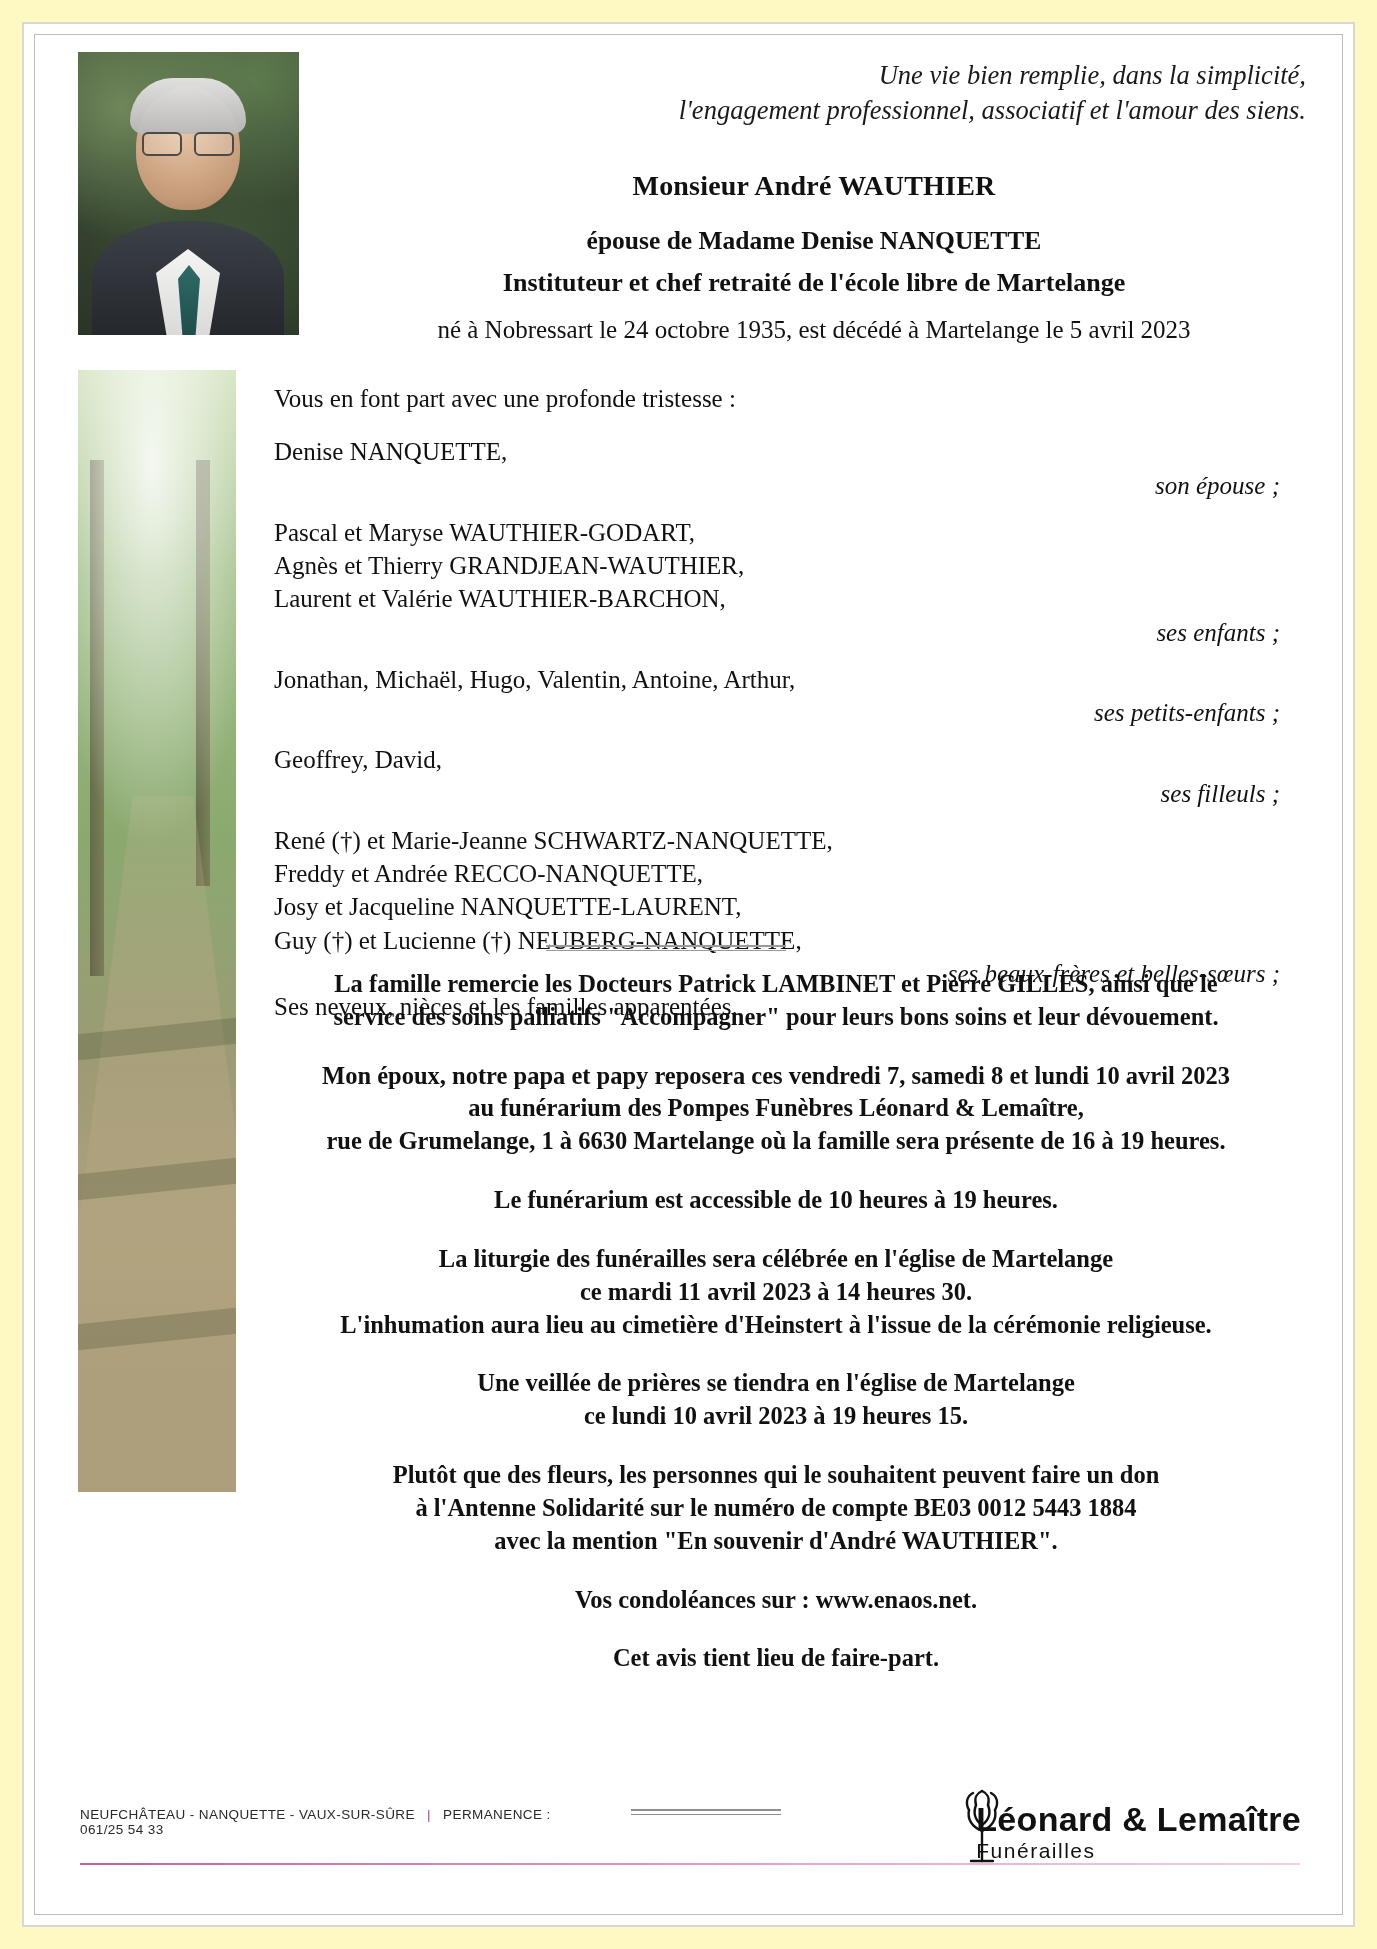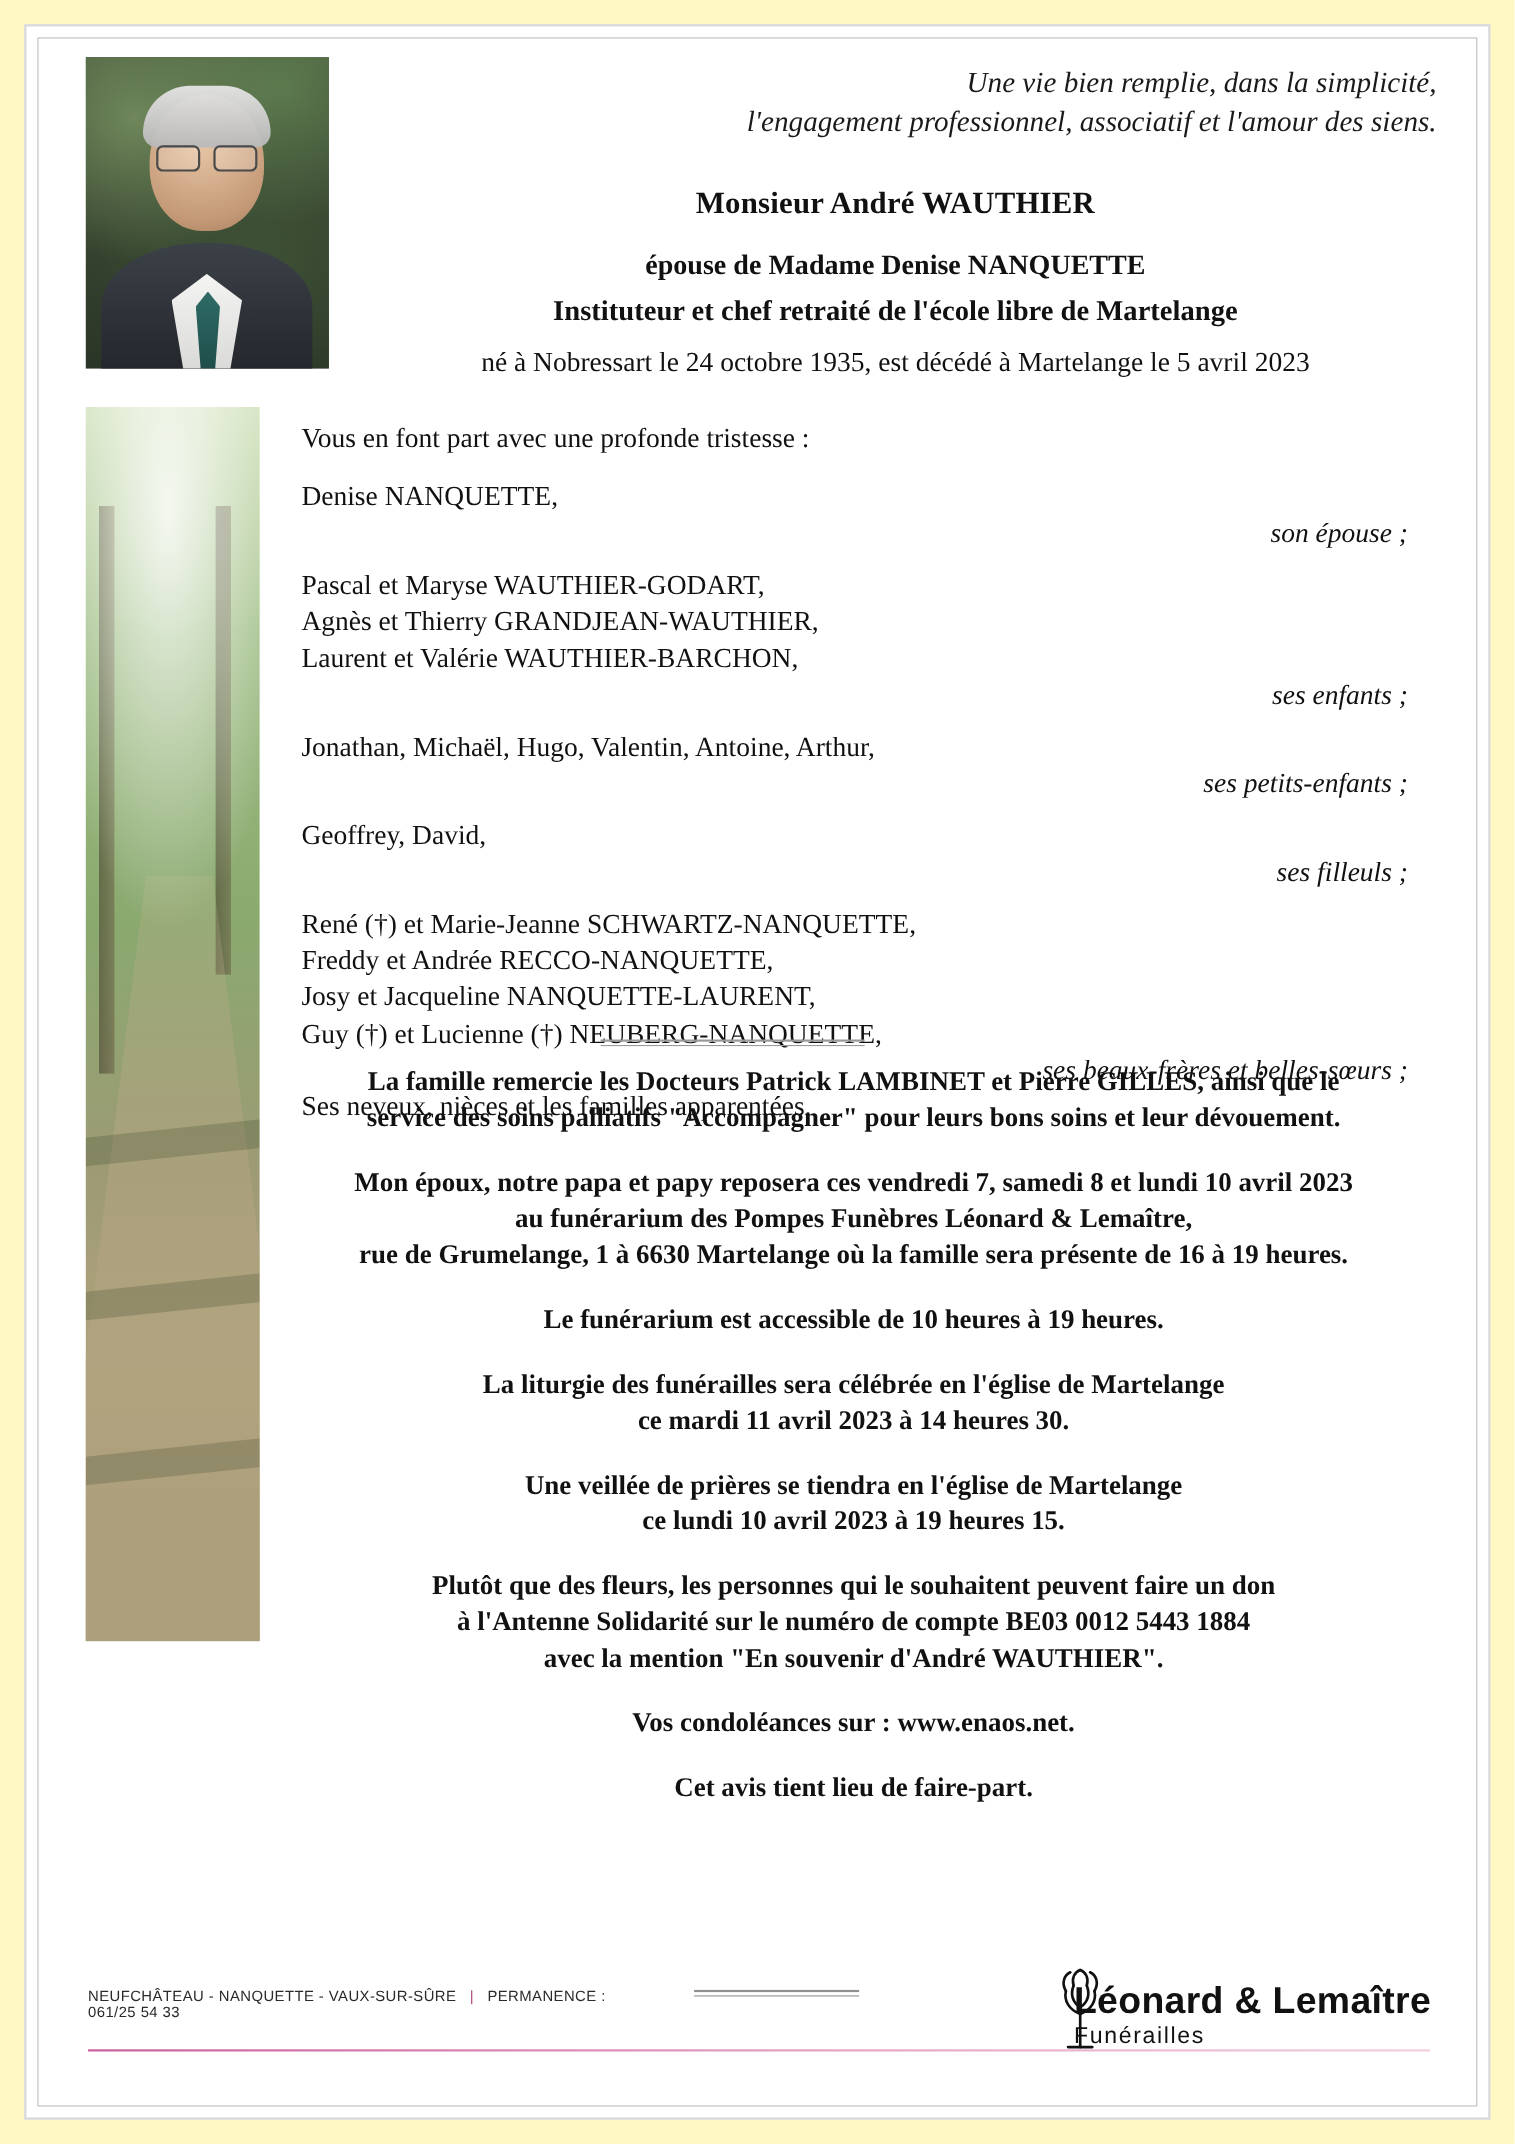--- a/index.html
+++ b/index.html
@@ -369,20 +369,21 @@
         <div>Mon époux, notre papa et papy reposera ces vendredi 7, samedi 8 et lundi 10 avril 2023</div>
         <div>au funérarium des Pompes Funèbres Léonard &amp; Lemaître,</div>
         <div>rue de Grumelange, 1 à 6630 Martelange où la famille sera présente de 16 à 19 heures.</div>
       </div>
       <div class="para">
         <div>Le funérarium est accessible de 10 heures à 19 heures.</div>
       </div>
       <div class="para">
         <div>La liturgie des funérailles sera célébrée en l'église de Martelange</div>
         <div>ce mardi 11 avril 2023 à 14 heures 30.</div>
+        <div>L'inhumation aura lieu au cimetière d'Heinstert à l'issue de la cérémonie religieuse.</div>
       </div>
       <div class="para">
         <div>Une veillée de prières se tiendra en l'église de Martelange</div>
         <div>ce lundi 10 avril 2023 à 19 heures 15.</div>
       </div>
       <div class="para">
         <div>Plutôt que des fleurs, les personnes qui le souhaitent peuvent faire un don</div>
         <div>à l'Antenne Solidarité sur le numéro de compte BE03 0012 5443 1884</div>
         <div>avec la mention "En souvenir d'André WAUTHIER".</div>
       </div>

